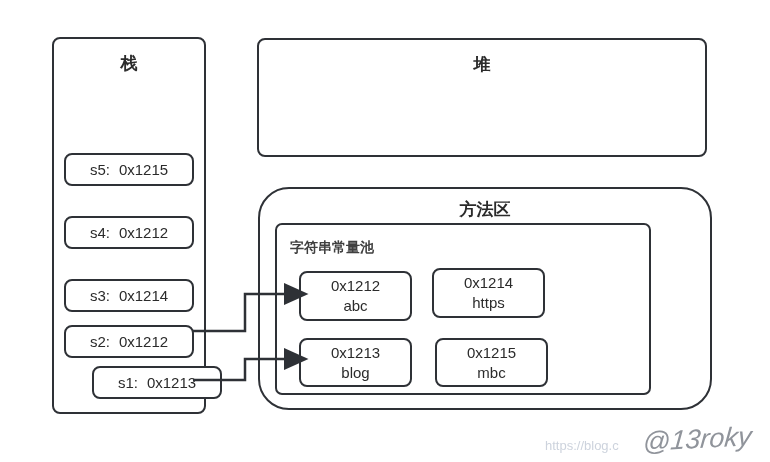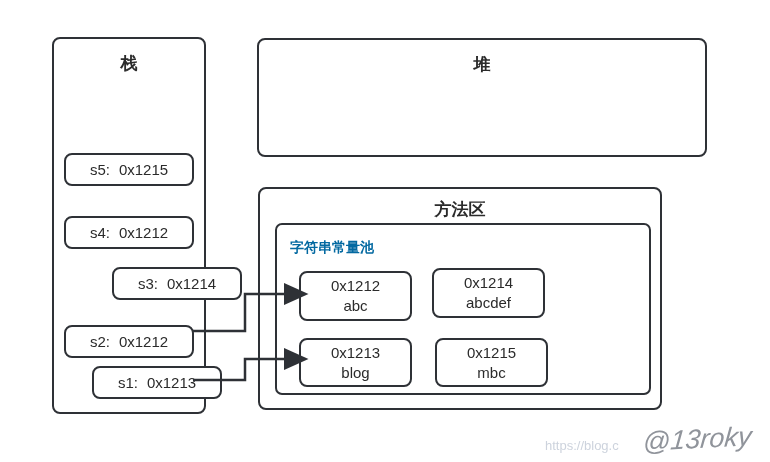--- a/index.html
+++ b/index.html
@@ -21,26 +21,26 @@
   .stack-item {
     position:absolute; left:10px; width:130px; height:33px;
     border:2.5px solid #2e3136; border-radius:8px; background:#fff;
     box-sizing:border-box; display:flex; align-items:center; justify-content:center;
     gap:9px; font-size:15px;
   }
   
   .heap-box   { left:257px; top:38px; width:450px; height:119px; }
   .heap-title { margin-top:13px; }
   
-  .method-box   { left:258px; top:187px; width:404px; height:223px; }
+  .method-box   { left:258px; top:187px; width:454px; height:223px;border-radius:31px; }
   .method-title { margin-top:9px; }
   .pool-box     { left:15px; top:34px; width:376px; height:172px; border-radius:7px; }
   .pool-title   {
     position:absolute; left:13px; top:14px;
-    font-weight:bold; font-size:14px; color:#0369a1;
+    font-weight:bold; font-size:14px; color:#404040;
   }
   .pool-entry {
     position:absolute; width:113px; height:50px;
     border:2.5px solid #2e3136; border-radius:8px; background:#fff;
     box-sizing:border-box; display:flex; flex-direction:column;
     align-items:center; justify-content:center; font-size:15px; line-height:20px;
   }
   .entry-0 { left:22px;  top:46px;  }
   .entry-1 { left:155px; top:43px;  }
   .entry-2 { left:22px;  top:113px; height:49px; }
@@ -71,21 +71,21 @@
     <div class="region-title stack-title">栈</div>
 
     <div class="stack-item" style="top:114px;">
       <span>s5:</span>
       <span>0x1215</span>
     </div>
     <div class="stack-item" style="top:177px;text-align:right;">
       <span>s4:</span>
       <span>0x1212</span>
     </div>
-    <div class="stack-item" style="top:228px;margin-left:48px;">
+    <div class="stack-item" style="top:240px;">
       <span>s3:</span>
       <span>0x1214</span>
     </div>
     <div class="stack-item" style="top:286px;">
       <span>s2:</span>
       <span>0x1212</span>
     </div>
     <div class="stack-item" style="top:327px;margin-left:28px;">
       <span>s1:</span>
       <span>0x1213</span>
@@ -101,21 +101,21 @@
 
     <div class="box pool-box">
       <div class="pool-title">字符串常量池</div>
 
       <div class="pool-entry entry-0">
         <span>0x1212</span>
         <span>abc</span>
       </div>
       <div class="pool-entry entry-1">
         <span>0x1214</span>
-        <span>abcdef</span>
+        <span>https</span>
       </div>
       <div class="pool-entry entry-2">
         <span>0x1213</span>
         <span>blog</span>
       </div>
       <div class="pool-entry entry-3">
         <span>0x1215</span>
         <span>mbc</span>
       </div>
     </div>

